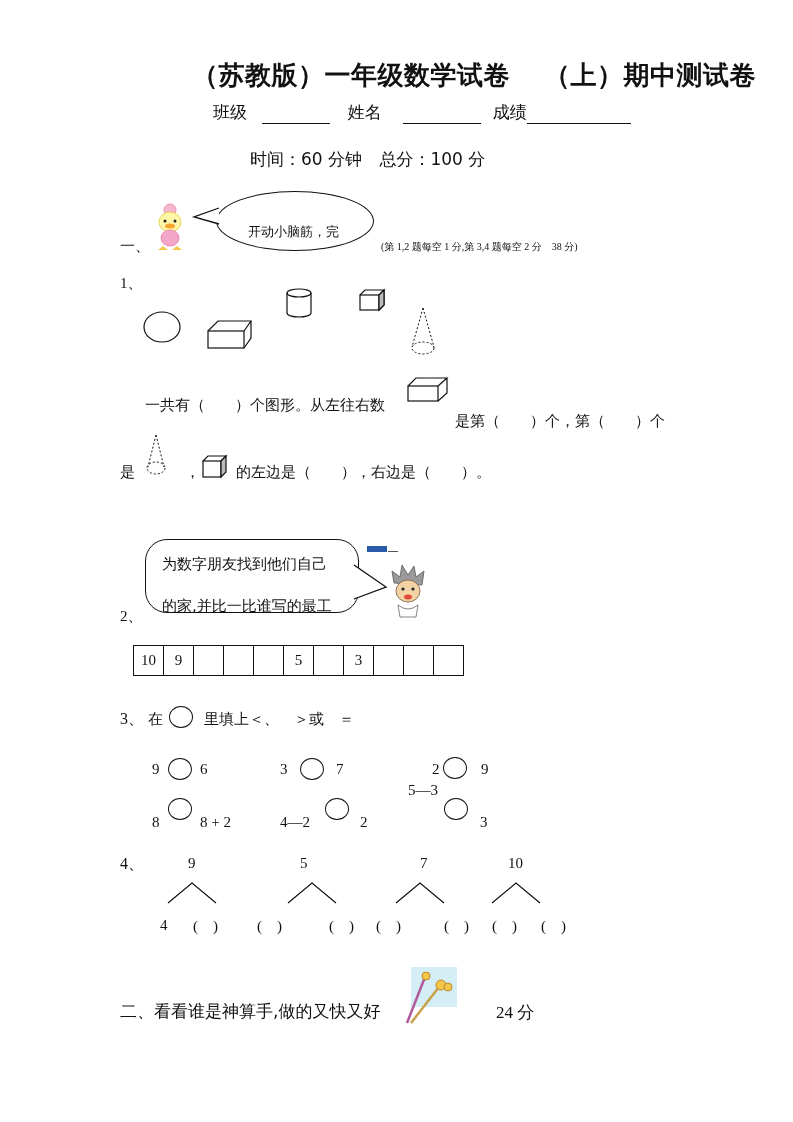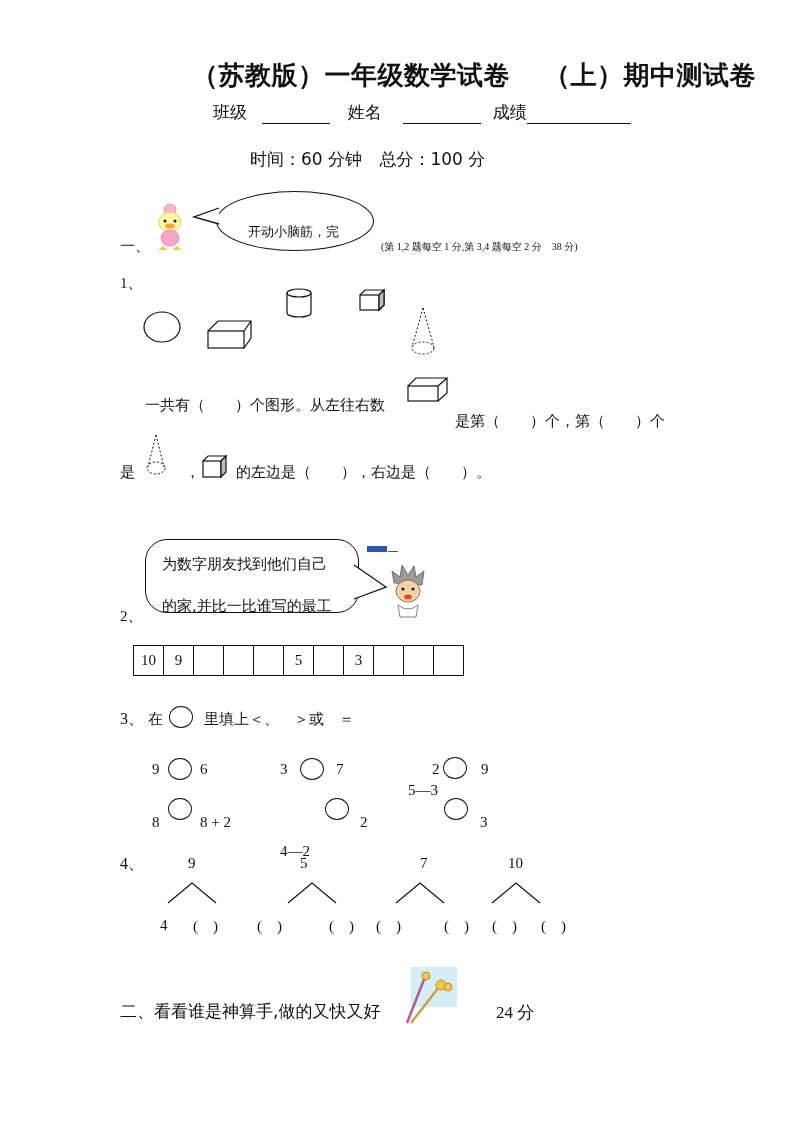--- a/index.html
+++ b/index.html
@@ -171,21 +171,21 @@
 <div class="num" style="left:336px;top:761px;">7</div>
 
 <div class="num" style="left:432px;top:761px;">2</div>
 <div class="circle" style="left:443px;top:757px;"></div>
 <div class="num" style="left:481px;top:761px;">9</div>
 
 <div class="num" style="left:152px;top:814px;">8</div>
 <div class="circle" style="left:168px;top:798px;"></div>
 <div class="num" style="left:200px;top:814px;">8 + 2</div>
 
-<div class="num" style="left:280px;top:814px;margin-top:29px;">4—2</div>
+<div class="num" style="left:280px;top:814px;">4—2</div>
 <div class="circle" style="left:325px;top:798px;"></div>
 <div class="num" style="left:360px;top:814px;">2</div>
 
 <div class="num" style="left:408px;top:782px;">5—3</div>
 <div class="circle" style="left:444px;top:798px;"></div>
 <div class="num" style="left:480px;top:814px;">3</div>
 
 <div class="abs q-text serif" style="left:120px;top:854px;font-size:16px;">4、</div>
 
 <div class="num" style="left:188px;top:855px;">9</div>

